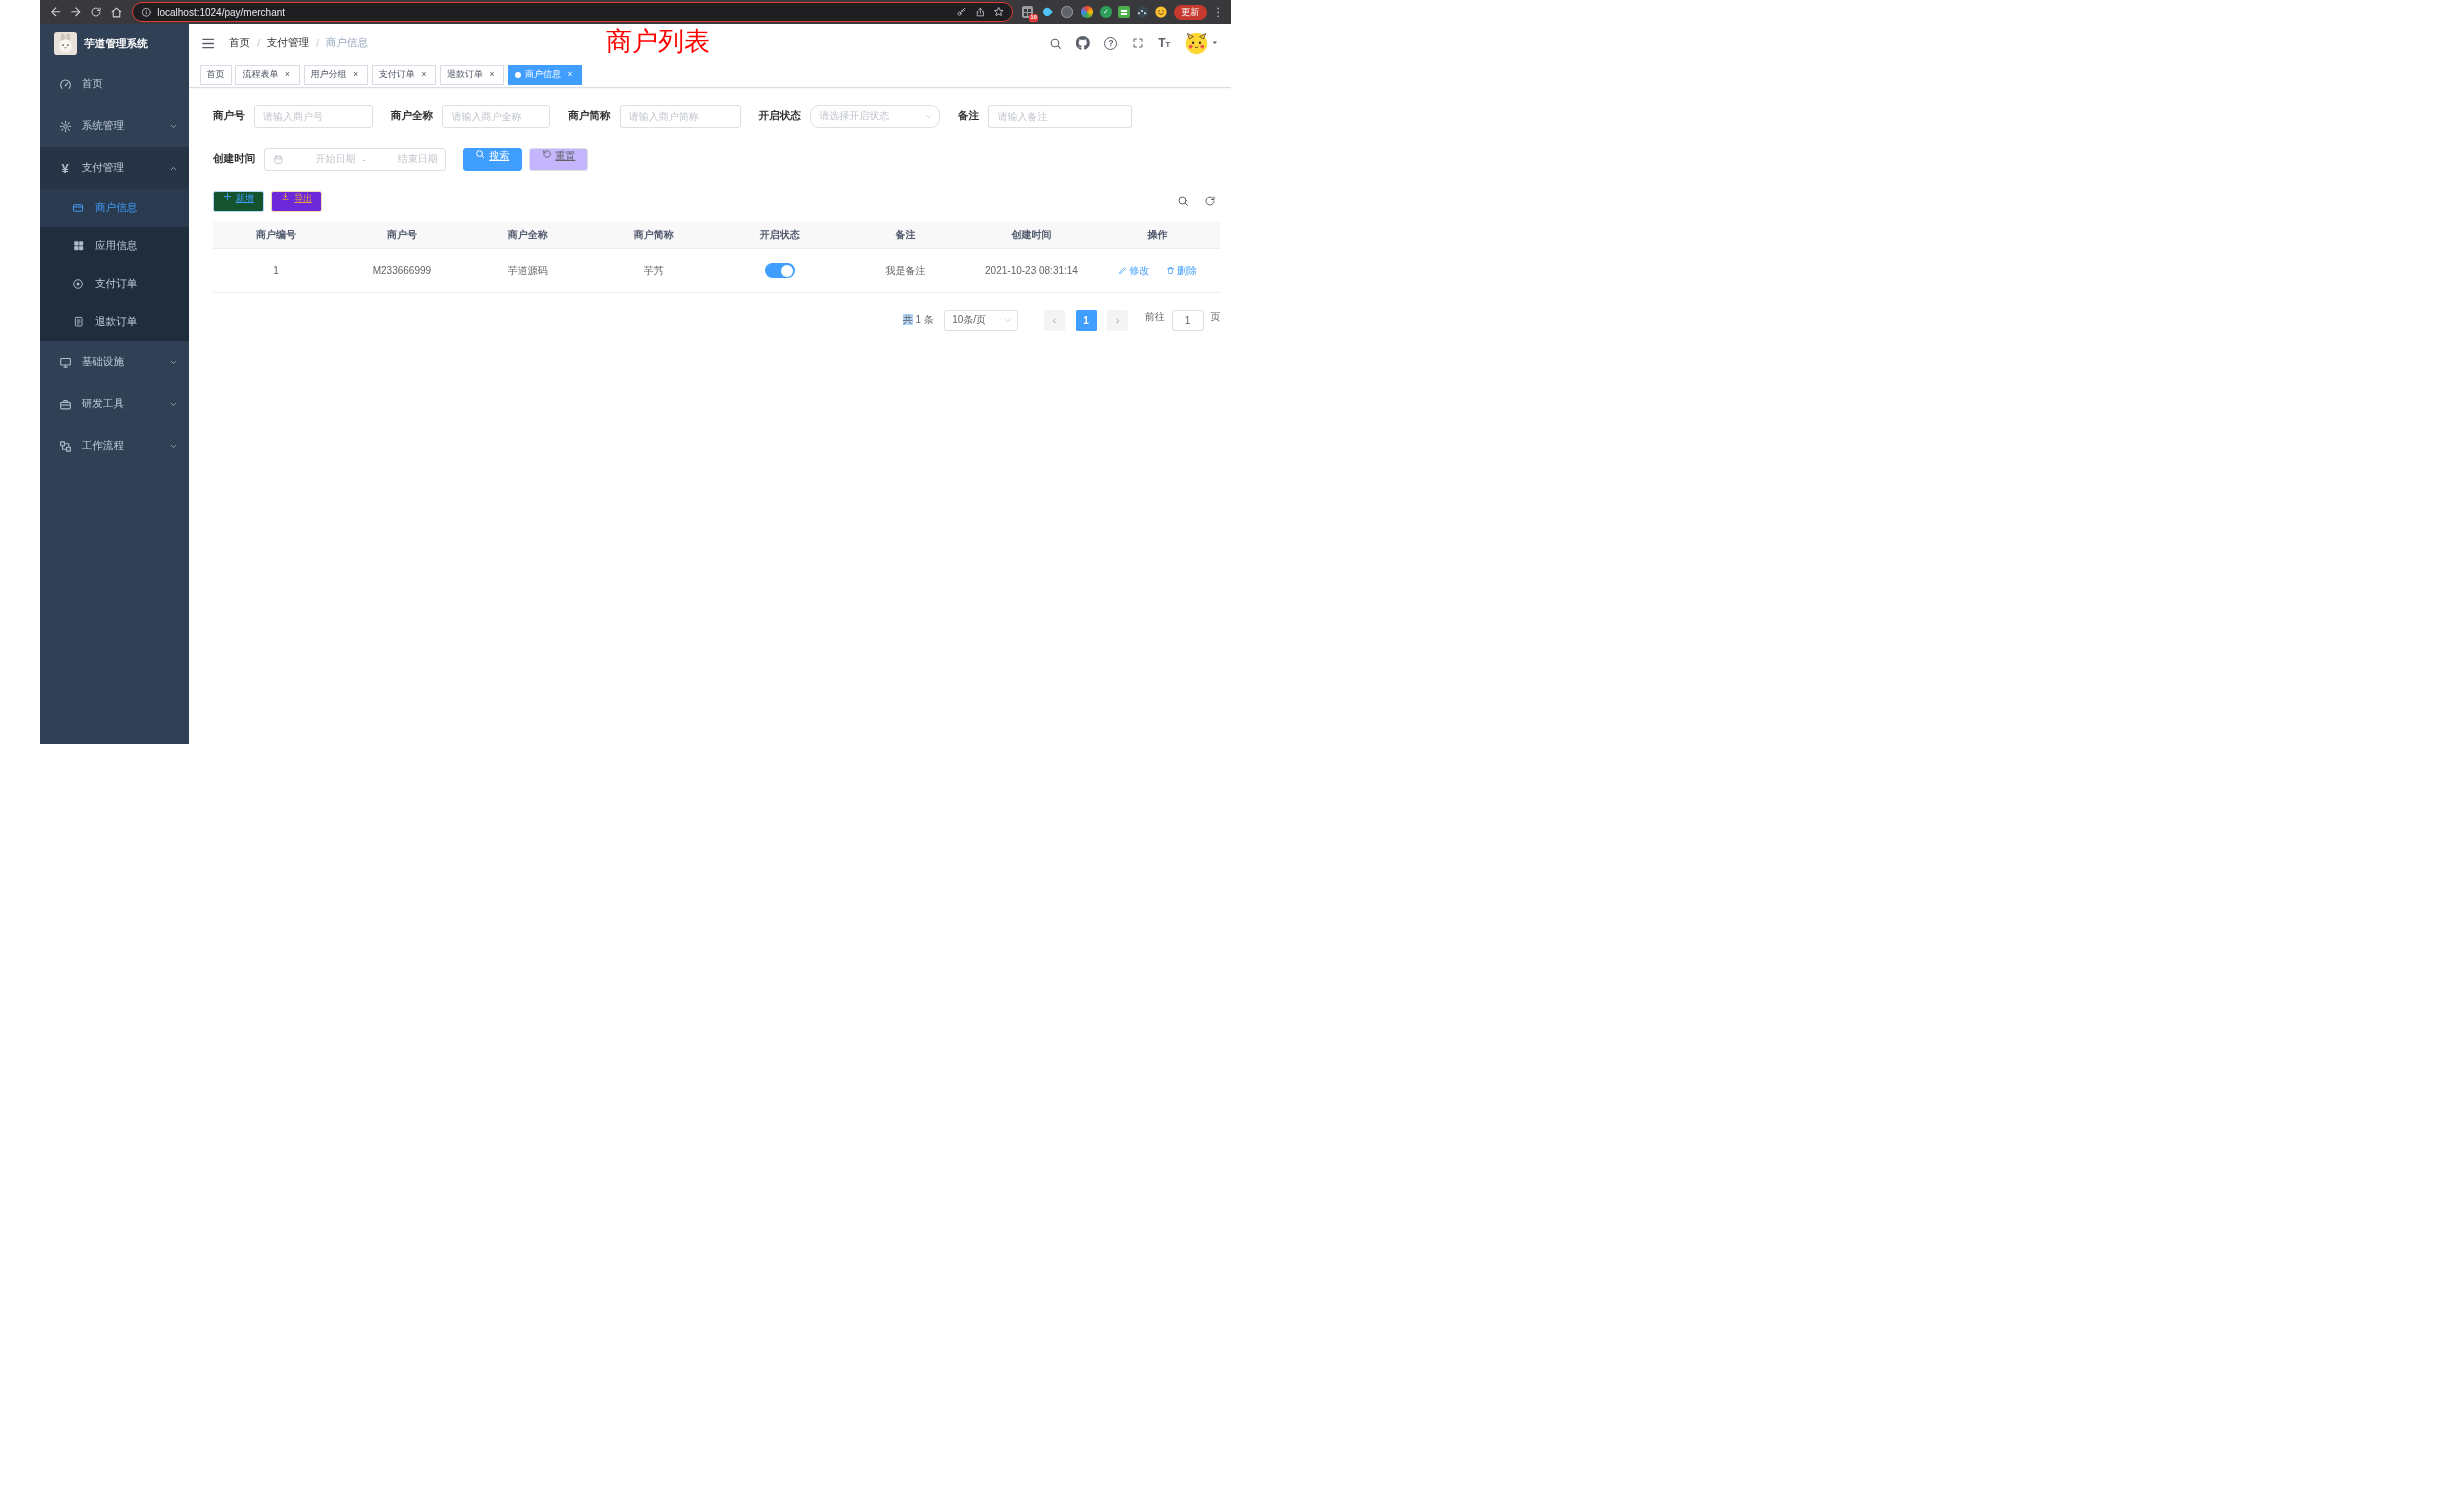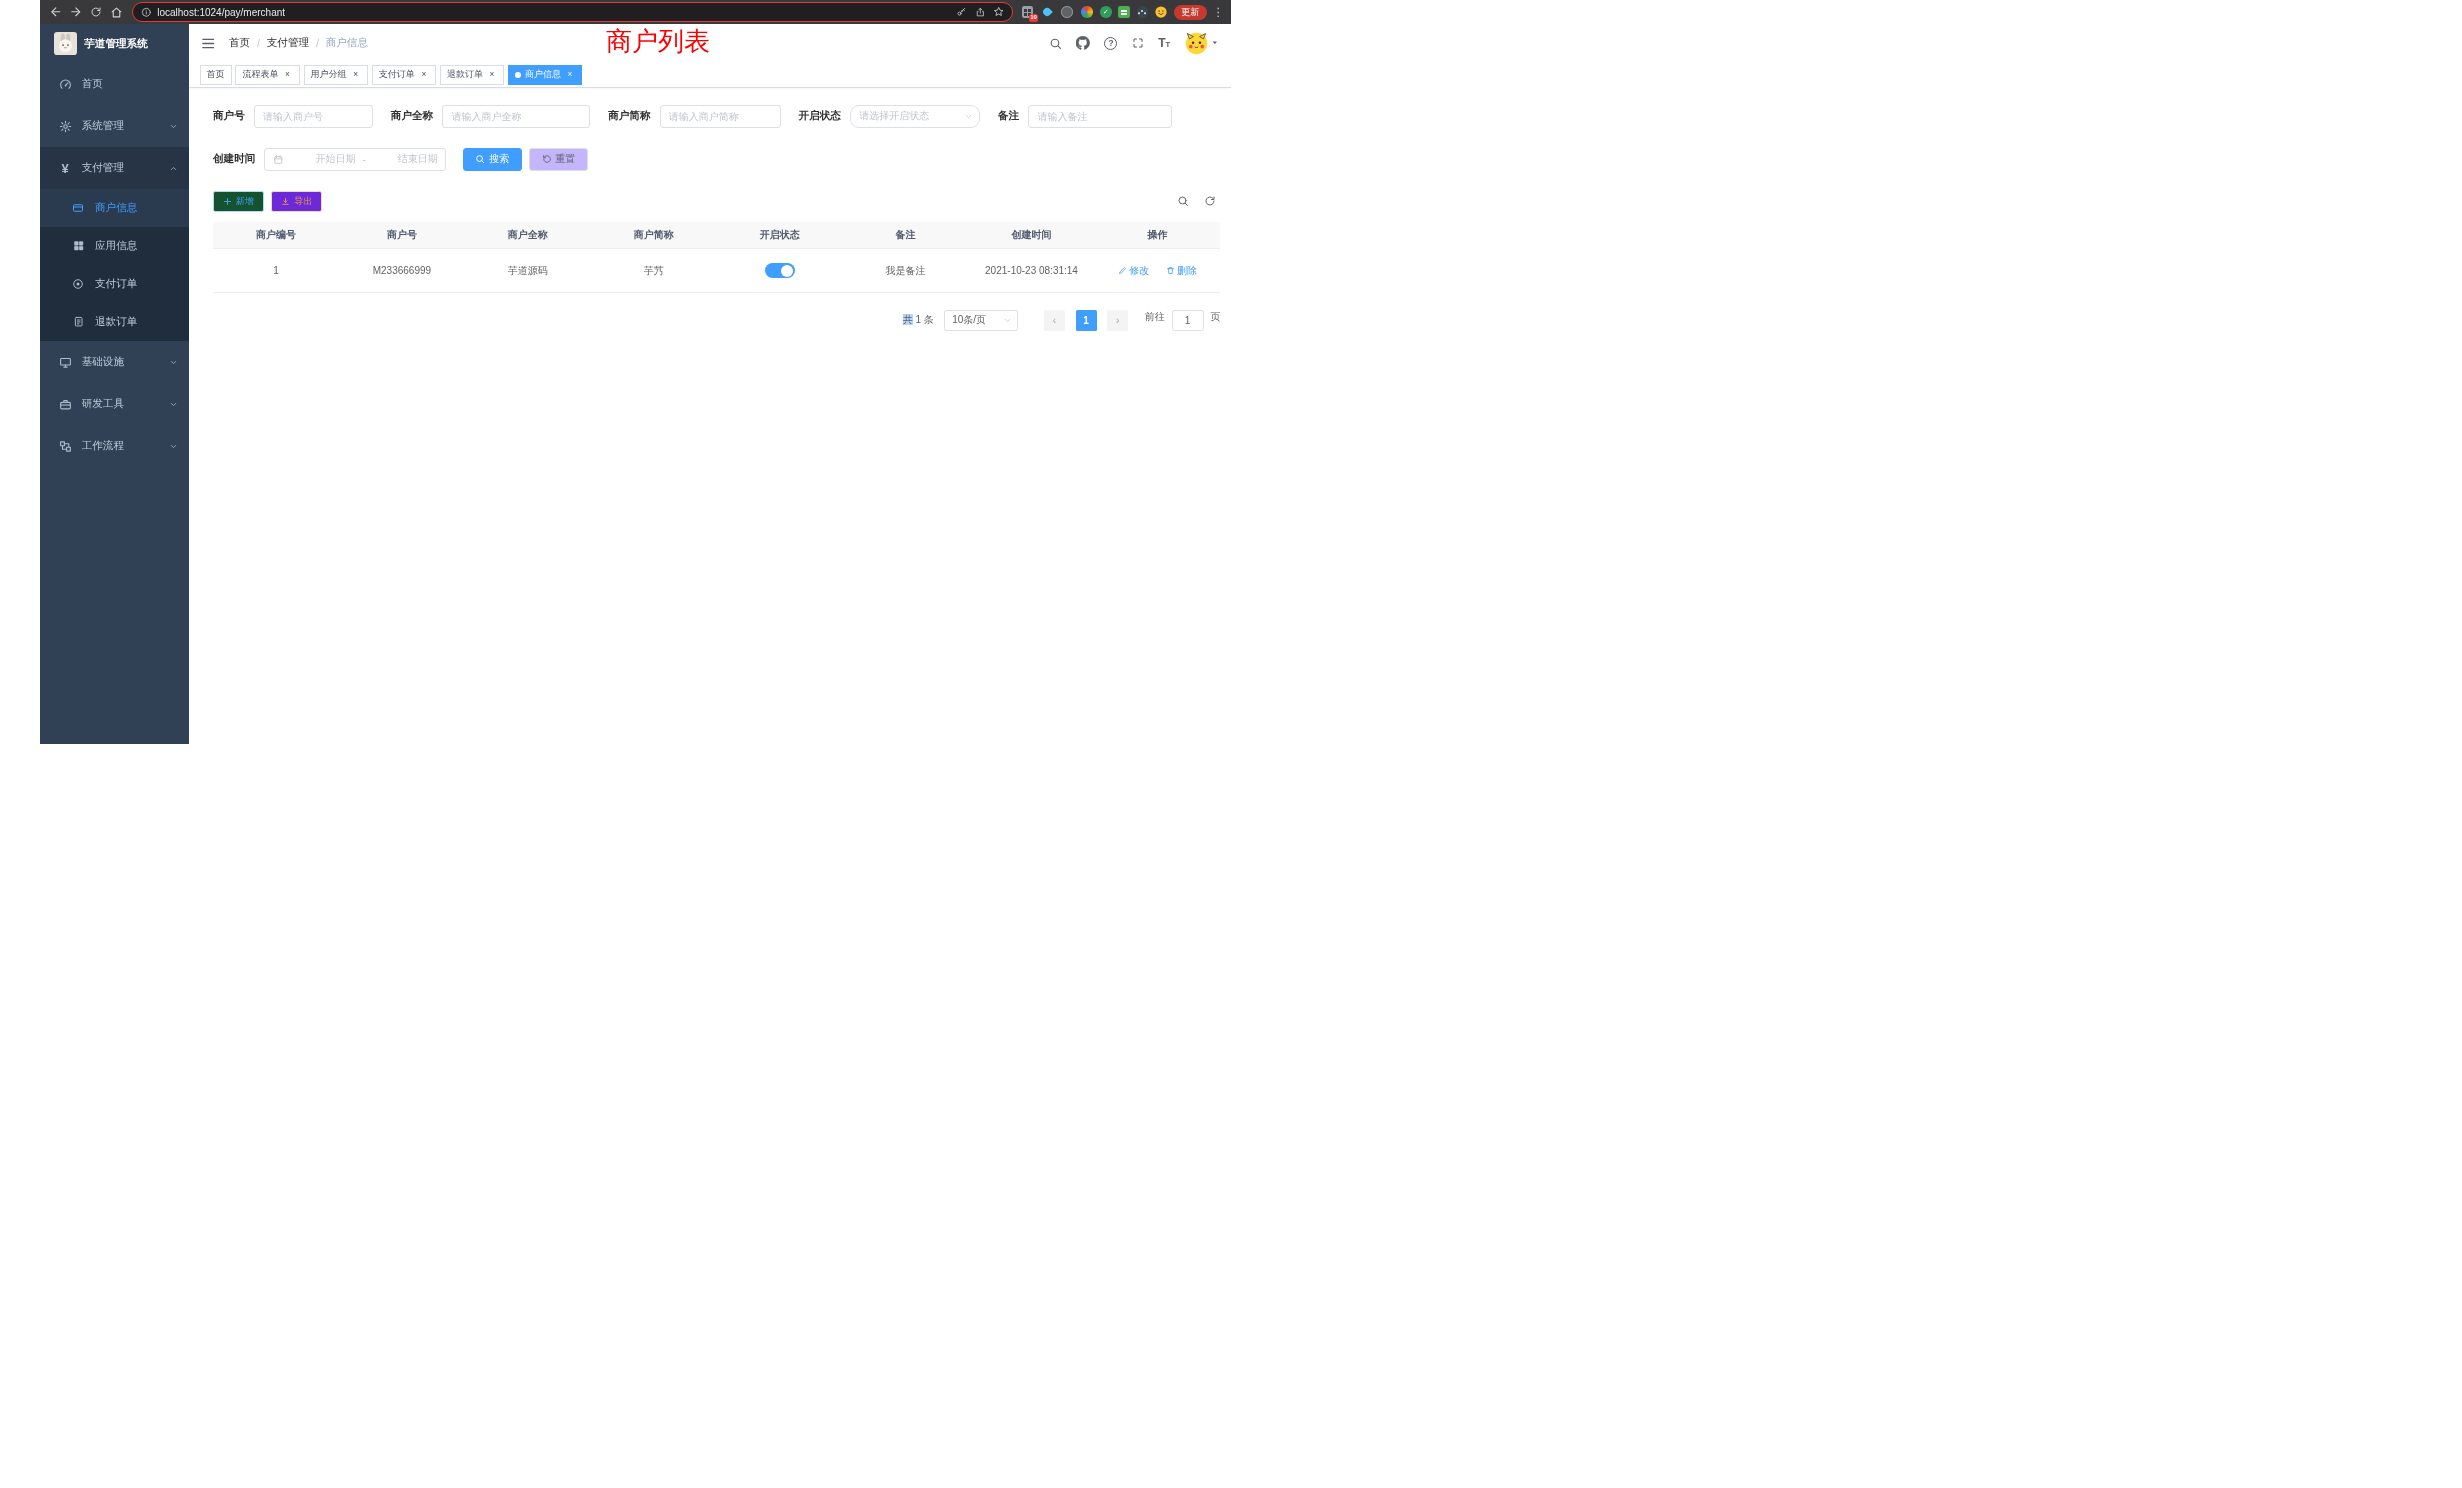--- a/index.html
+++ b/index.html
@@ -97,21 +97,21 @@
   .fitem { display:flex; align-items:center; margin-right:18px; }
   .flabel { font-weight:bold; color:#303133; margin-right:9px; white-space:nowrap; }
   .tin { height:23px; border:0.8px solid #dcdfe6; border-radius:3px; padding:0 8.3px; font-size:10px; color:#606266; font-family:inherit; }
   .tin::placeholder { color:#c0c4cc; }
   .fake-select { height:23px; border:0.8px solid #dcdfe6; border-radius:9px; display:flex; align-items:center; justify-content:space-between; padding:0 6px 0 8.3px; font-size:10px; color:#c0c4cc; cursor:pointer; }
   .fake-select svg, .daterange svg { stroke:#c0c4cc; flex:0 0 auto; }
   .daterange { width:182px; height:23px; border:0.8px solid #dcdfe6; border-radius:3px; display:flex; align-items:center; padding:0 7.6px; gap:6.8px; font-size:10px; color:#c0c4cc; cursor:pointer; }
   .dr-ph { flex:1; text-align:right; white-space:nowrap;font-family:Liberation Serif, serif; }
   .dr-sep { color:#c0c4cc; }
 
-  .btn { height:23px; border-radius:3px; border:0.8px solid transparent; font-size:10px; font-family:inherit; display:inline-flex; align-items:center; gap:3.8px; padding:0 11.4px; cursor:pointer; }
+  .btn { height:23px; border-radius:3px; border:0.8px solid transparent; font-size:10px; font-family:inherit; display:inline-flex; gap:3.8px; padding:0 11.4px; cursor:pointer;text-decoration:underline; }
   .btn svg { stroke:currentColor; }
   .btn-primary { background:#409EFF; border-color:#409EFF; color:#fff; margin-left:7.6px; }
   .btn-default { background:#c4b5fd; border-color:#dcdfe6; color:#606266; margin-left:7.6px; }
   .btn-sm { height:21px; font-size:9px; padding:0 9px; border-radius:2.3px; }
   .btn-plain-primary { background:#14532d; border-color:#b3d8ff; color:#409EFF; }
   .btn-plain-warning { background:#6d28d9; border-color:#f5dab1; color:#E6A23C; }
 
   .toolbar { display:flex; align-items:center; gap:7.6px; margin-top:1.5px; }
   .toolbar .spacer { flex:1; }
   .circ { width:20px; height:20px; border-radius:50%; display:flex; align-items:center; justify-content:center; cursor:pointer; color:#606266; }
@@ -463,21 +463,21 @@
 
       <div class="content">
 
         <div class="frow">
           <div class="fitem">
             <span class="flabel">商户号</span>
             <input class="tin" style="width: 119px;" placeholder="请输入商户号">
           </div>
           <div class="fitem">
             <span class="flabel">商户全称</span>
-            <input class="tin" style="width: 148px;" placeholder="请输入商户全称">
+            <input class="tin" style="width: 108px;" placeholder="请输入商户全称">
           </div>
           <div class="fitem">
             <span class="flabel">商户简称</span>
             <input class="tin" style="width: 121px;" placeholder="请输入商户简称">
           </div>
           <div class="fitem">
             <span class="flabel">开启状态</span>
             <div class="fake-select" style="width:130px">
               <span>请选择开启状态</span>
               <svg width="9" height="9" viewBox="0 0 24 24" fill="none" stroke-width="2" stroke-linecap="round" stroke-linejoin="round">

